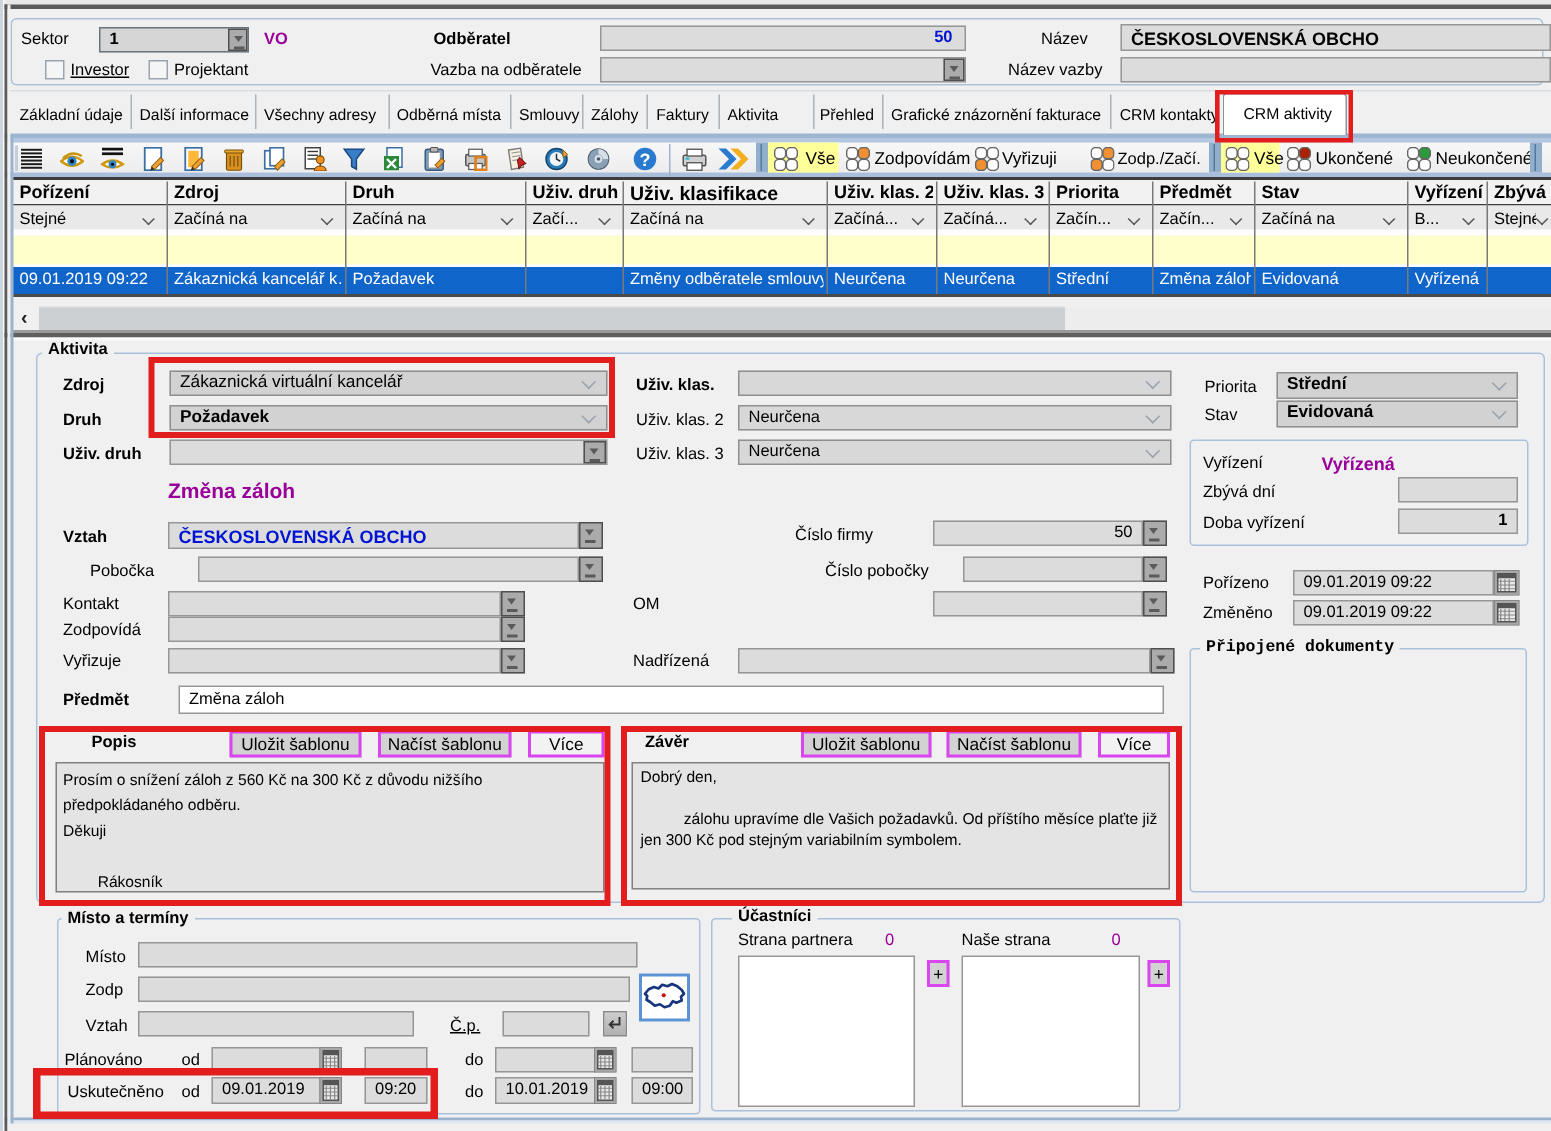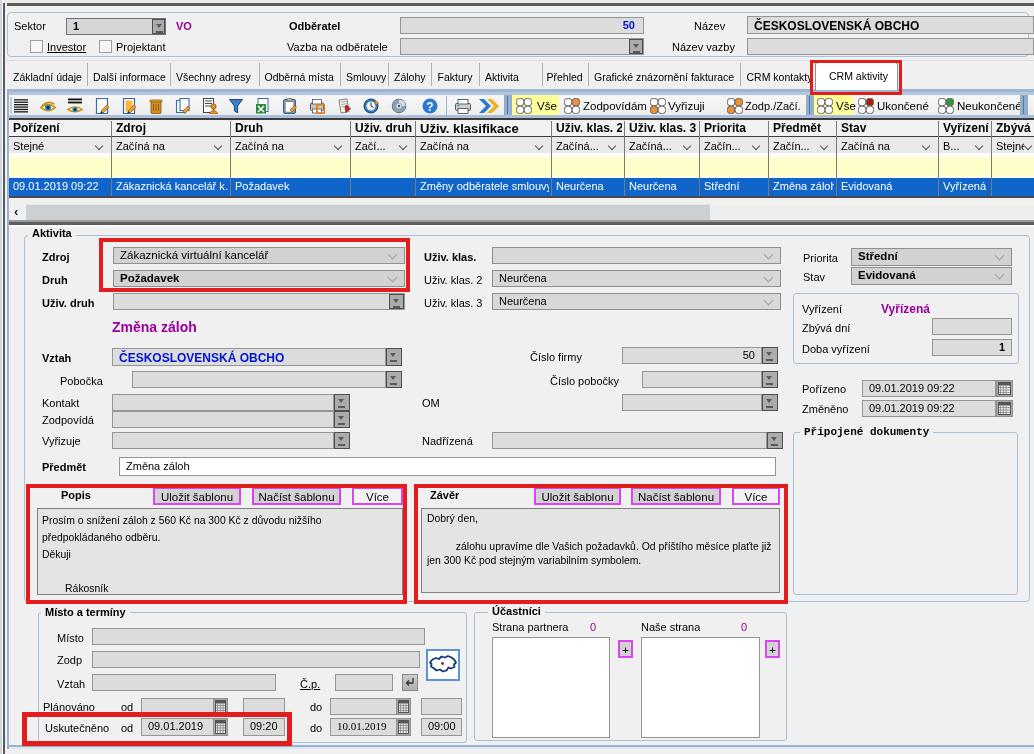--- a/index.html
+++ b/index.html
@@ -562,21 +562,21 @@
     <line x1="3" y1="12.5" x2="12" y2="12.5" stroke="#888" stroke-width="0.8"></line>
     <line x1="4.5" y1="6" x2="4.5" y2="15" stroke="#888" stroke-width="0.8"></line>
     <line x1="7.3" y1="6" x2="7.3" y2="15" stroke="#888" stroke-width="0.8"></line>
     <line x1="10.1" y1="6" x2="10.1" y2="15" stroke="#888" stroke-width="0.8"></line>
   </svg>
 <div class="i" style="left:243px;top:718px;width:42px;height:18px;">
     <div style="position:absolute;left:6px;top:1px;white-space:nowrap;">09:20</div>
   </div>
 <div class="a" style="left:310px;top:722px;">do</div>
 <div class="i" style="left:330px;top:718px;width:67px;height:18px;">
-    <div style="position:absolute;left:6px;top:1px;white-space:nowrap;font-family:Liberation Serif, serif;">10.01.2019</div>
+    <div style="position:absolute;left:6px;top:1px;white-space:nowrap;">10.01.2019</div>
   </div>
 <svg class="a" style="left:396px;top:718px" width="15" height="18" viewBox="0 0 15 18">
     <rect x="0" y="0" width="100%" height="100%" fill="#a8a8a8" stroke="#7d7d7d"></rect>
     <rect x="2.5" y="2.5" width="10" height="13" fill="#e9e9e9" stroke="#555" stroke-width="1"></rect>
     <rect x="2.5" y="2.5" width="10" height="3" fill="#555"></rect>
     <line x1="3" y1="7.5" x2="12" y2="7.5" stroke="#888" stroke-width="0.8"></line>
     <line x1="3" y1="10.0" x2="12" y2="10.0" stroke="#888" stroke-width="0.8"></line>
     <line x1="3" y1="12.5" x2="12" y2="12.5" stroke="#888" stroke-width="0.8"></line>
     <line x1="4.5" y1="6" x2="4.5" y2="15" stroke="#888" stroke-width="0.8"></line>
     <line x1="7.3" y1="6" x2="7.3" y2="15" stroke="#888" stroke-width="0.8"></line>

